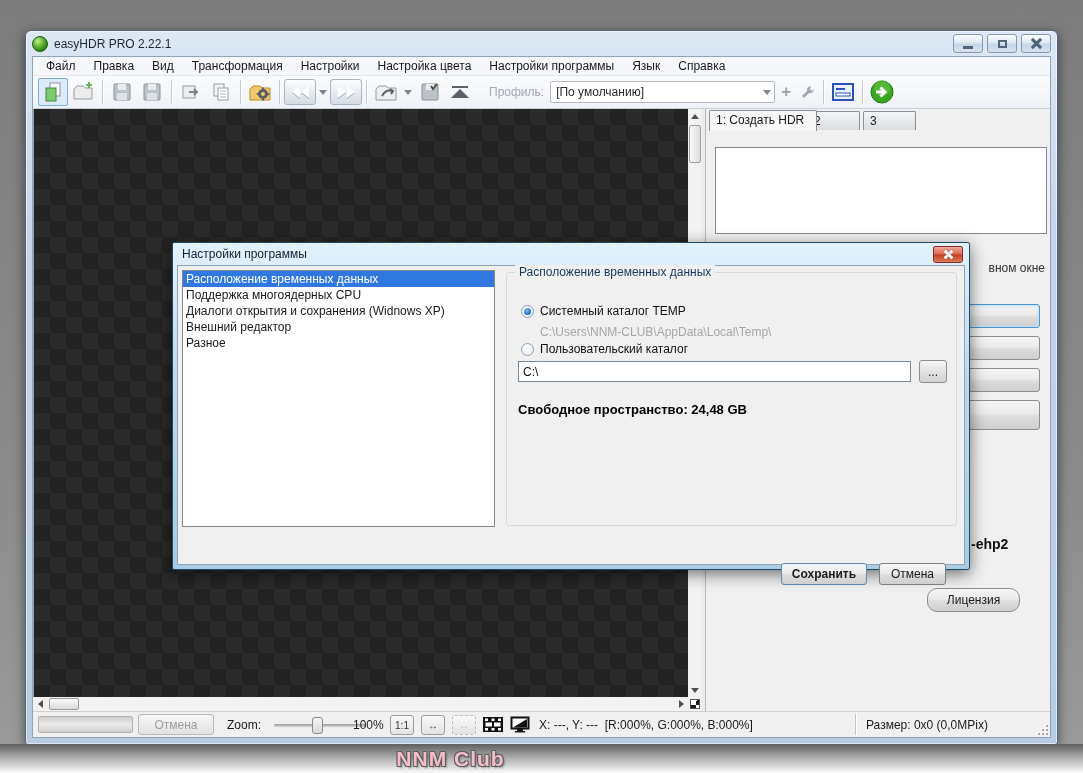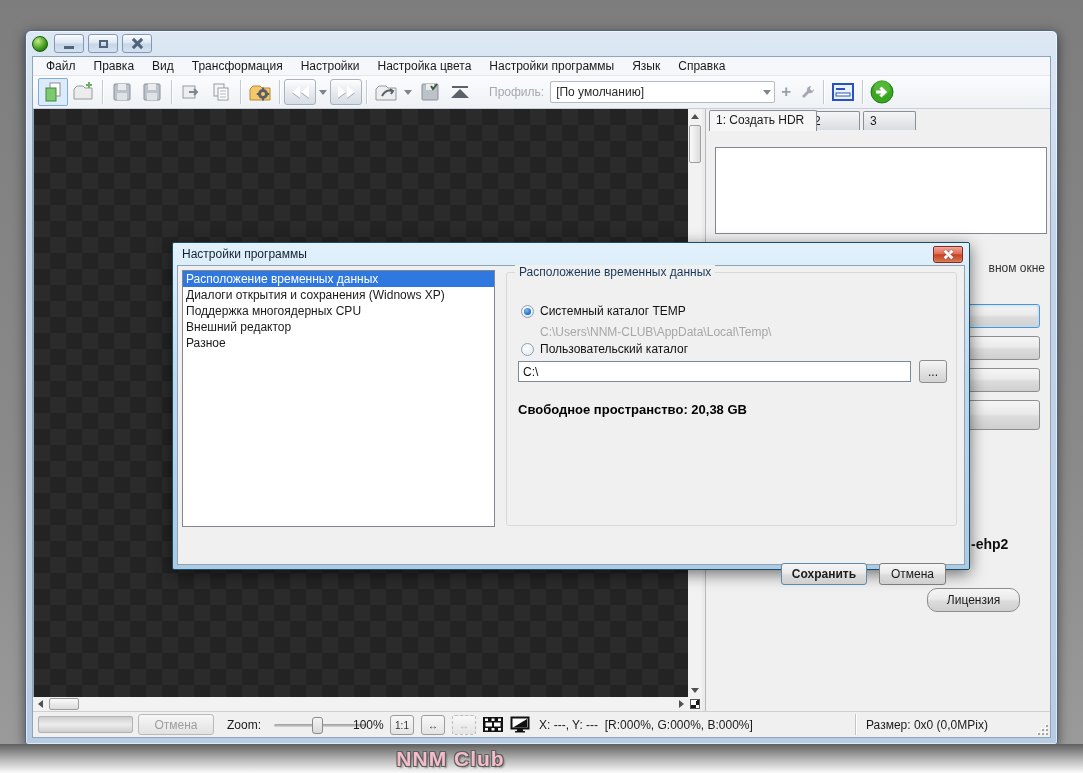--- a/index.html
+++ b/index.html
@@ -185,20 +185,21 @@
 </style>
 </head>
 <body>
 
 <div class="bottom-band"></div>
 <div class="watermark">NNM Club</div>
 
 <div class="window">
   <div class="titlebar">
     <div class="win-icon"></div>
+    <div class="win-title">easyHDR PRO 2.22.1</div>
     <div class="win-controls">
       <div class="wc-btn">
           <div class="glyph-min"></div>
         </div>
       <div class="wc-btn">
           <div class="glyph-max"></div>
         </div>
       <div class="wc-btn">
           <div class="glyph-close"></div>
         </div>
@@ -421,34 +422,34 @@
 <div class="dialog">
   <div class="dlg-titlebar">
     <span class="dlg-title">Настройки программы</span>
     <div class="dlg-close">
       <div class="dlg-close-x"></div>
     </div>
   </div>
   <div class="dlg-body">
     <div class="dlg-list">
       <div class="dlg-list-item selected">Расположение временных данных</div>
+      <div class="dlg-list-item">Поддержка многоядерных CPU</div>
       <div class="dlg-list-item">Диалоги открытия и сохранения (Widnows XP)</div>
-      <div class="dlg-list-item">Поддержка многоядерных CPU</div>
       <div class="dlg-list-item">Внешний редактор</div>
       <div class="dlg-list-item">Разное</div>
     </div>
 
     <div class="groupbox">
       <span class="group-title">Расположение временных данных</span>
       <div class="radio checked" style="left:14px; top:32px;"></div>
       <span class="radio-label" style="left:33px; top:31px;">Системный каталог TEMP</span>
       <span class="path-gray" style="left:33px; top:52px;">C:\Users\NNM-CLUB\AppData\Local\Temp\</span>
       <div class="radio" style="left:14px; top:70px;"></div>
       <span class="radio-label" style="left:33px; top:69px;">Пользовательский каталог</span>
       <input class="dlg-input" value="C:\" style="">
       <div class="browse-btn">...</div>
-      <div class="free-space">Свободное пространство: 20,38 GB</div>
+      <div class="free-space">Свободное пространство: 24,48 GB</div>
     </div>
 
     <div class="dlg-btn dlg-save">Сохранить</div>
     <div class="dlg-btn dlg-cancel">Отмена</div>
   </div>
 </div>
 
 </body></html>

